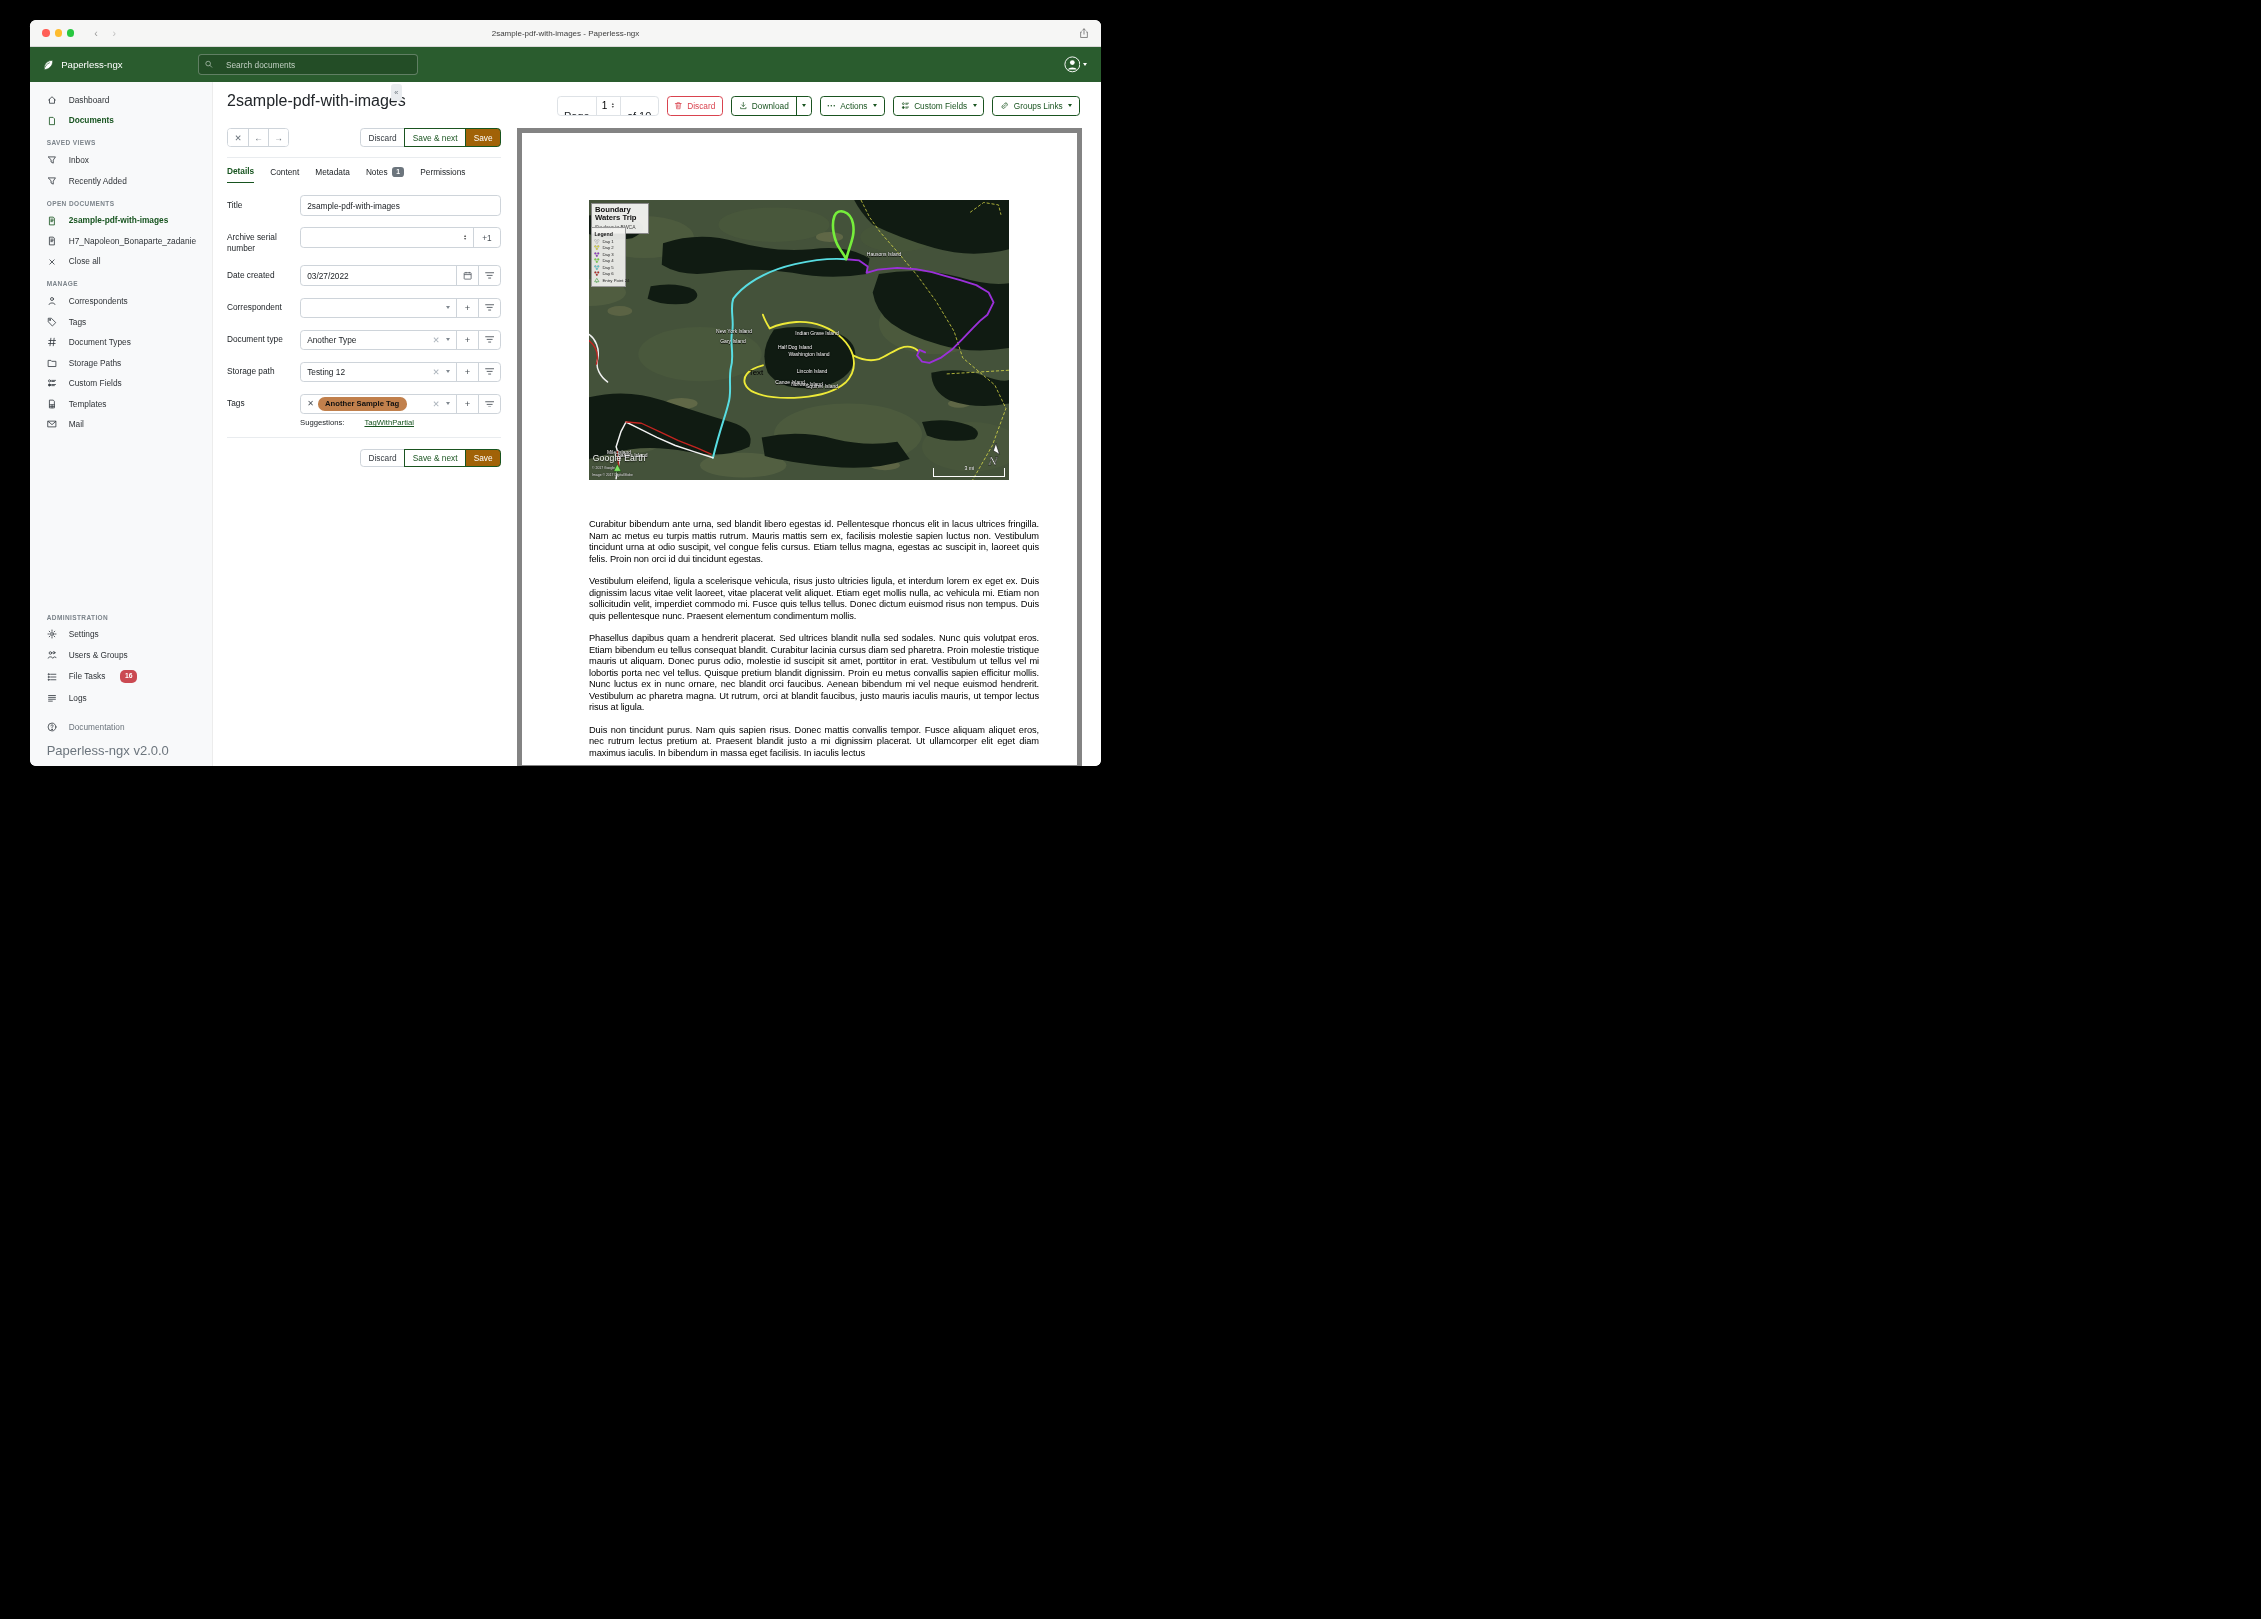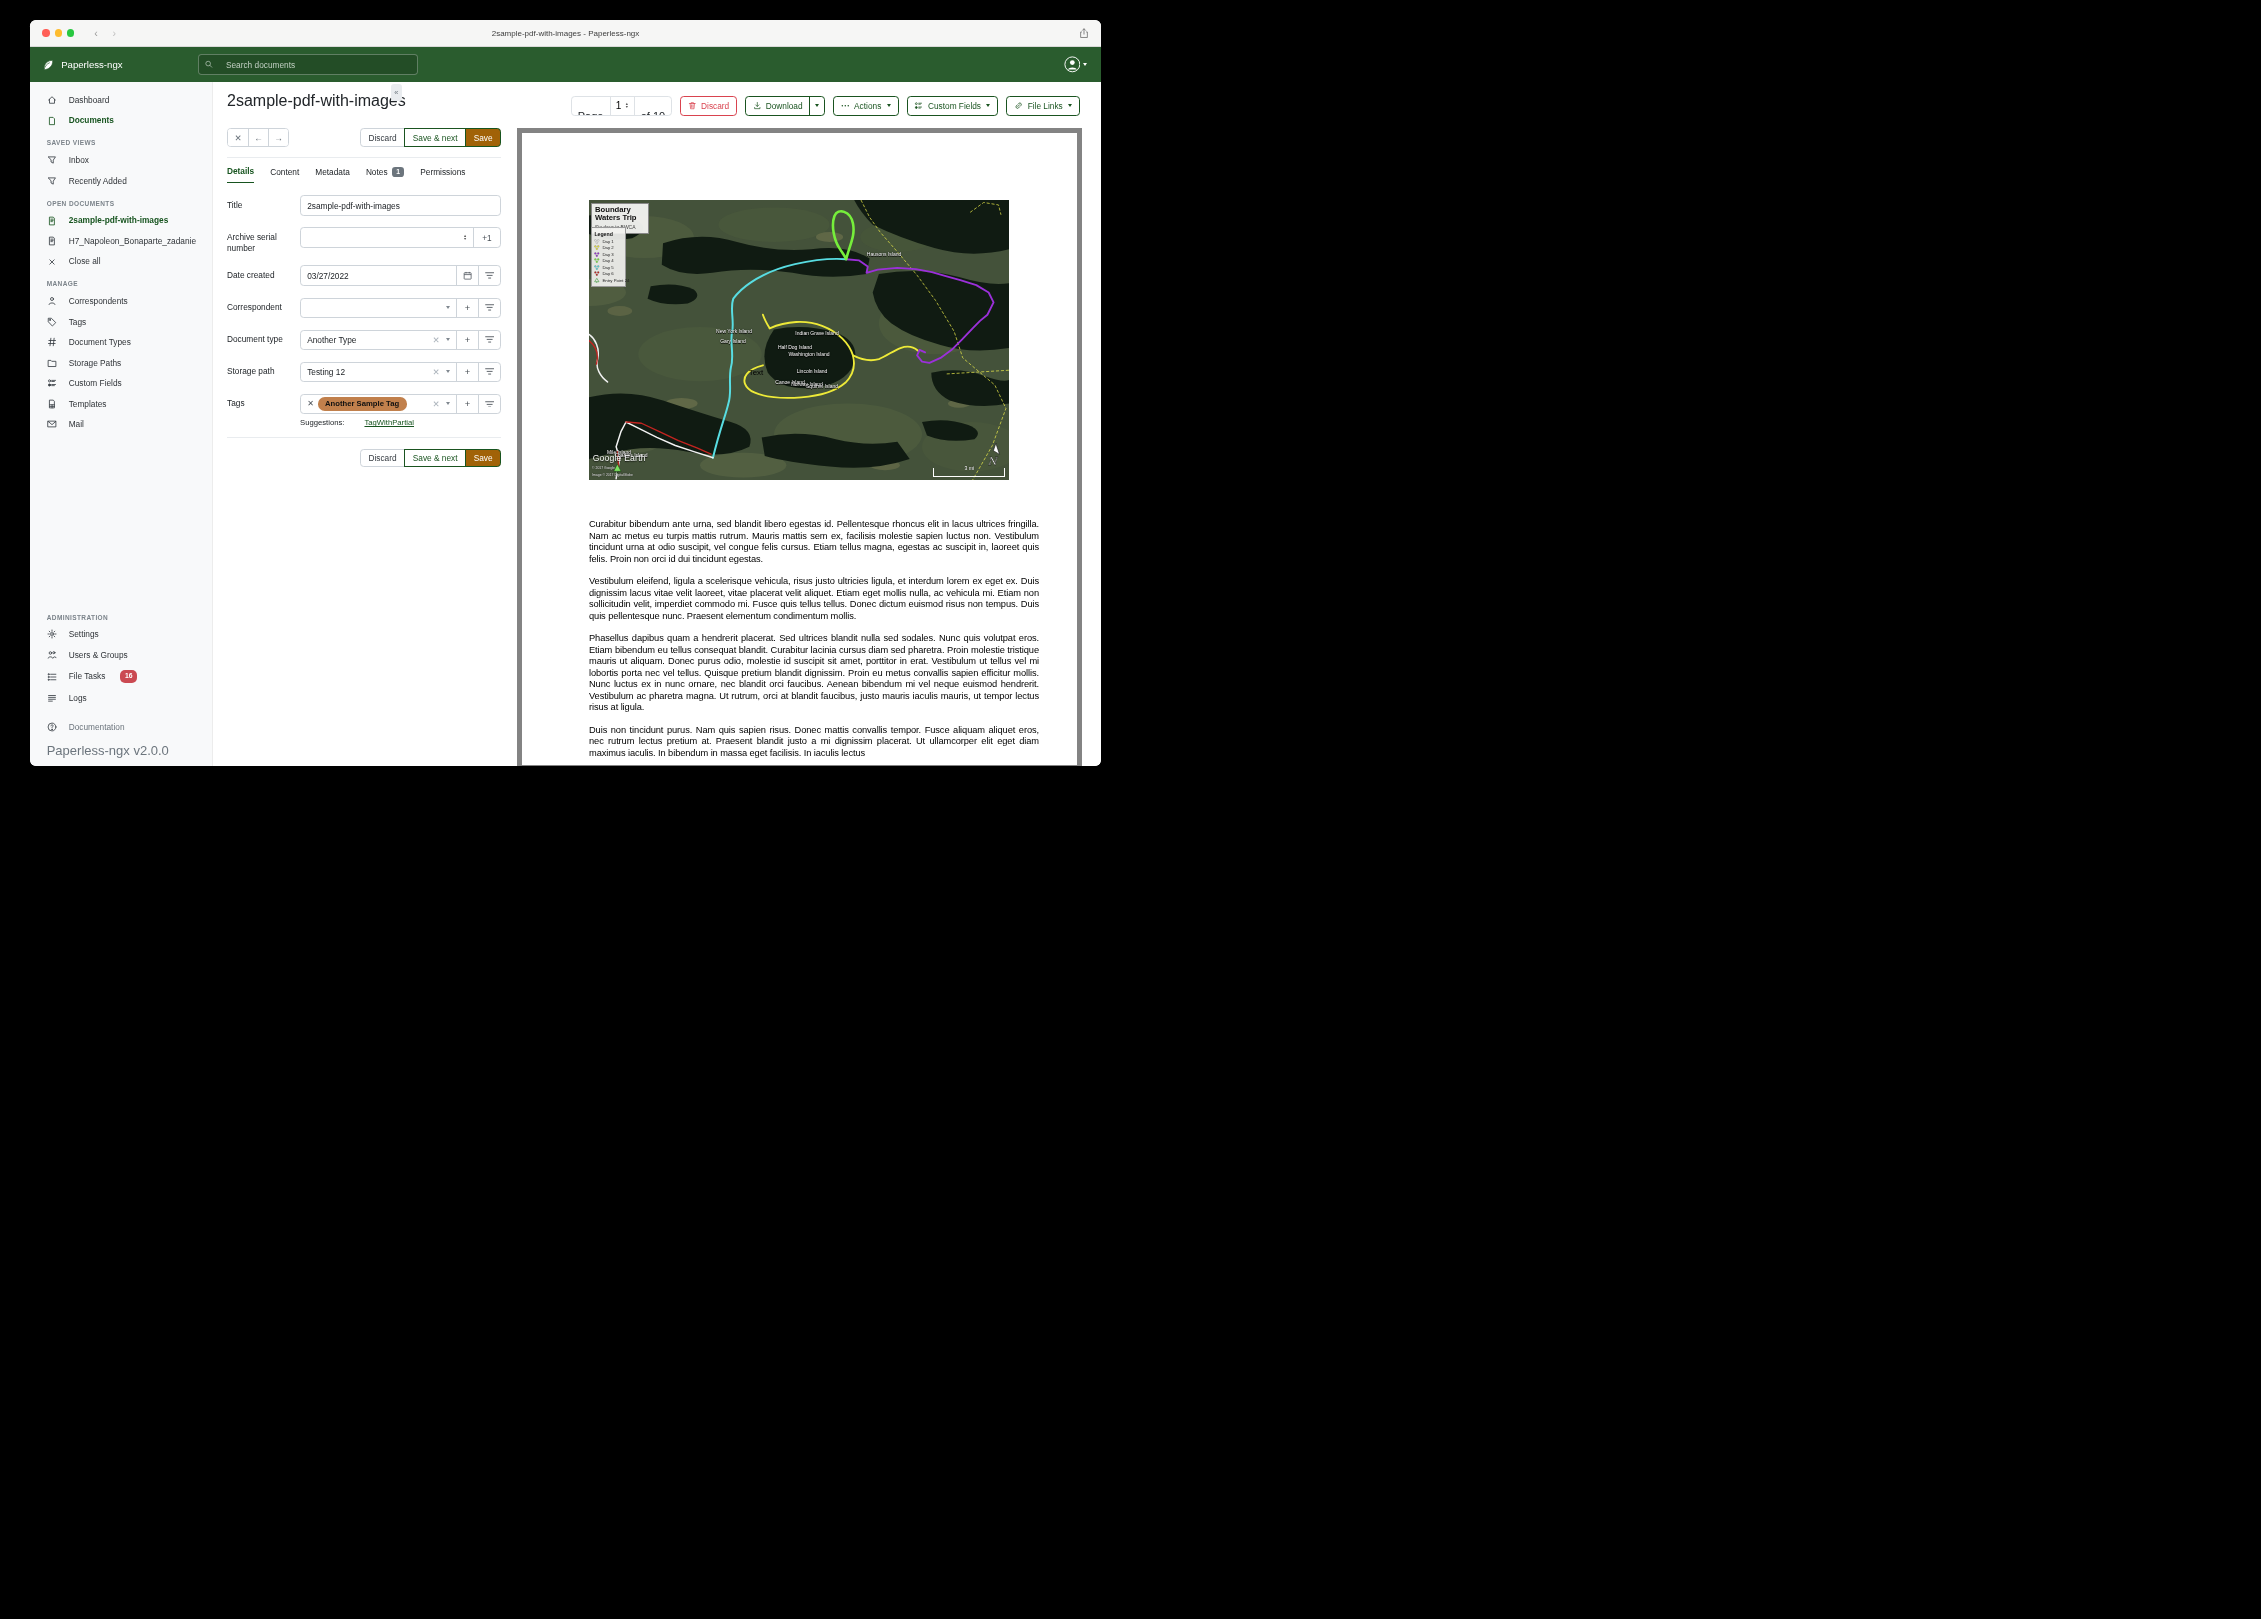--- a/index.html
+++ b/index.html
@@ -389,21 +389,21 @@
           <span class="bcaret"></span>
         </div>
         <div class="btn">
           <svg width="9.3" height="9.3" viewBox="0 0 16 16">
               <g fill="none" stroke="#1a5420" stroke-width="1.3" stroke-linecap="round">
                 <path d="M6.4 9.6 9.6 6.4"></path>
                 <path d="M5.4 7 3.8 8.6a2.6 2.6 0 0 0 3.6 3.6L9 10.6"></path>
                 <path d="M10.6 9l1.6-1.6A2.6 2.6 0 0 0 8.6 3.8L7 5.4"></path>
               </g>
             </svg>
-          <span>File Links</span>
+          <span>Groups Links</span>
           <span class="bcaret"></span>
         </div>
       </div>
 
       <div class="editor">
         <div class="ed-toprow">
           <div class="navgrp">
             <div class="nb">✕</div>
             <div class="nb">←</div>
             <div class="nb">→</div>

